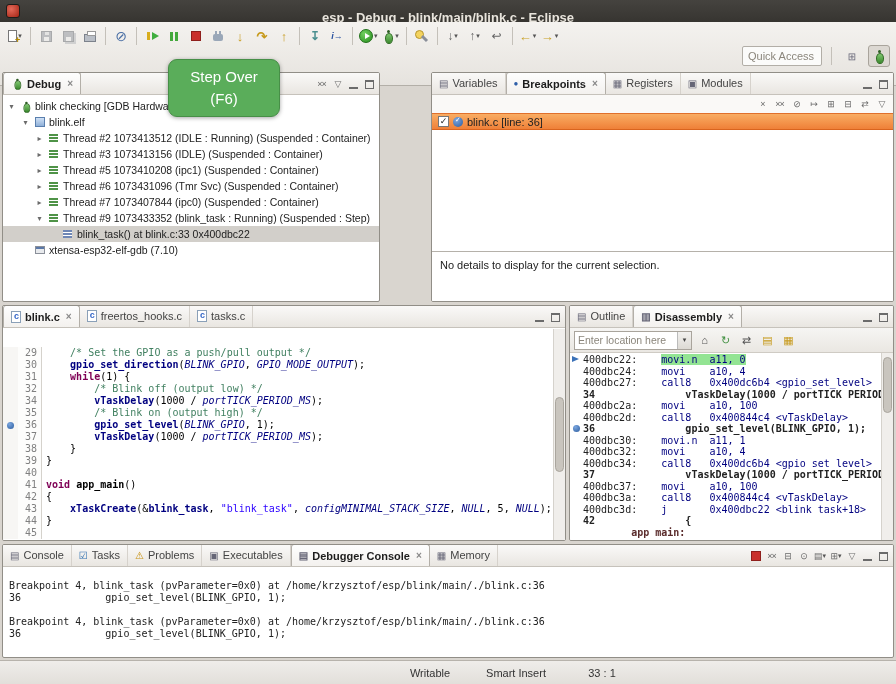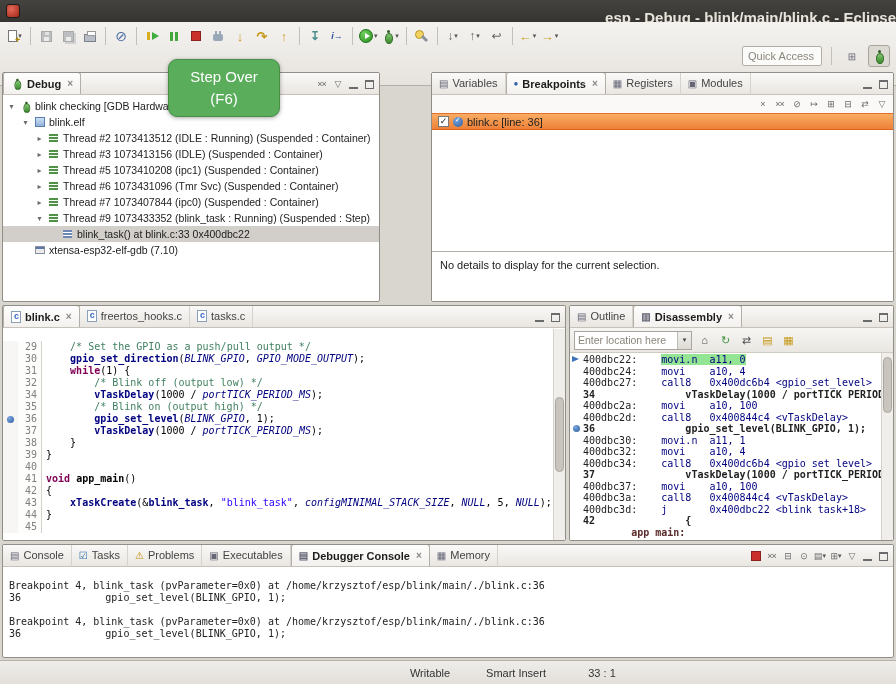--- a/index.html
+++ b/index.html
@@ -1,20 +1,20 @@
 <!DOCTYPE html>
 <html><head>
 <meta charset="utf-8">
 <style>
 *{margin:0;padding:0;box-sizing:border-box;}
 body{font-family:"Liberation Sans",sans-serif;background:#6b6b6b;}
 .window{position:relative;width:896px;height:684px;background:#d9d5cf;overflow:hidden;font-size:11px;color:#222;}
 
 
-.titlebar{position:absolute;top:0;left:0;right:0;height:35px;background:linear-gradient(#45433f,#2e2c28);color:#e8e4dc;display:flex;align-items:center;justify-content:flex-end;font-weight:bold;font-size:15px;}
+.titlebar{position:absolute;top:0;left:0;right:0;height:35px;background:linear-gradient(#45433f,#2e2c28);color:#e8e4dc;display:flex;align-items:center;justify-content:center;font-weight:bold;font-size:13px;}
 .appicon{position:absolute;left:6px;top:4px;width:14px;height:14px;border-radius:3px;background:radial-gradient(circle at 35% 35%,#e46a5a,#a32414);border:1px solid #1d1c19;}
 
 
 .toolbar{position:absolute;top:22px;left:0;right:0;height:64px;background:linear-gradient(#f4f2ef,#e6e3de);border-bottom:1px solid #b3afa8;}
 .tb-row{display:flex;align-items:center;height:28px;padding:2px 4px;}
 .tbtn{min-width:22px;height:22px;display:flex;align-items:center;justify-content:center;border:1px solid transparent;border-radius:3px;position:relative;padding:0 1px;}
 .tbtn.dis{opacity:.45;filter:grayscale(80%);}
 .tbtn.pressed{border:1px solid #a9a49c;background:#dcd8d2;}
 .tb-sep{width:1px;height:18px;background:#c4c0b9;margin:0 4px;flex:none;}
 .dd{font-size:7px;color:#555;margin-left:1px;}
@@ -104,21 +104,21 @@
 .bplist{height:138px;background:#fff;}
 .bprow{height:17px;display:flex;align-items:center;padding:0 2px;}
 .bprow.sel{background:linear-gradient(#f9ad63,#ef8038);border-top:1px solid #e0702c;border-bottom:1px solid #d9641e;color:#222;}
 .bpcheck{width:11px;height:11px;background:#fff;border:1px solid #777;font-size:9px;line-height:9px;text-align:center;margin:0 4px;color:#222;}
 .bpdot{width:10px;height:10px;border-radius:50%;background:radial-gradient(circle at 35% 30%,#7ba7e0,#2c5c9e);position:relative;margin-right:4px;}
 .bpdot::after{content:"✓";position:absolute;left:2px;top:-1px;color:#fff;font-size:7px;}
 .bpdetail{border-top:1px solid #b5b1aa;height:50px;padding:7px 8px;background:#fff;color:#222;}
 
 
 .ed-body{position:absolute;top:23px;bottom:0;left:0;right:0;display:flex;font-family:"DejaVu Sans Mono",monospace;font-size:10px;line-height:12px;background:#fff;}
-.ed-lines{flex:1;overflow:hidden;padding-top:12px;}
+.ed-lines{flex:1;overflow:hidden;padding-top:18px;}
 .eline{display:flex;height:12px;}
 .lmark{width:15px;position:relative;flex:none;background:#f7f6f4;}
 .lmark.arrow::before{content:"";position:absolute;left:3px;top:2.5px;border-left:8px solid #4aa34a;border-top:3.5px solid transparent;border-bottom:3.5px solid transparent;}
 .lmark.bpdot-sm::before{content:"";position:absolute;left:4px;top:2.5px;width:7px;height:7px;border-radius:50%;background:radial-gradient(circle at 35% 30%,#7ba7e0,#2c5c9e);}
 .lnum{width:24px;text-align:right;padding-right:4px;color:#808080;flex:none;border-right:1px solid #d5d2cc;background:#fdfdfc;}
 .lcode{white-space:pre;flex:1;padding-left:4px;color:#000;}
 .eline.cur .lcode{background:#d7f0d0;}
 .eline.cur .lmark{background:#e4f3de;}
 .sx-c{color:#3F7F5F;}
 .sx-k{color:#7F0055;font-weight:bold;}

